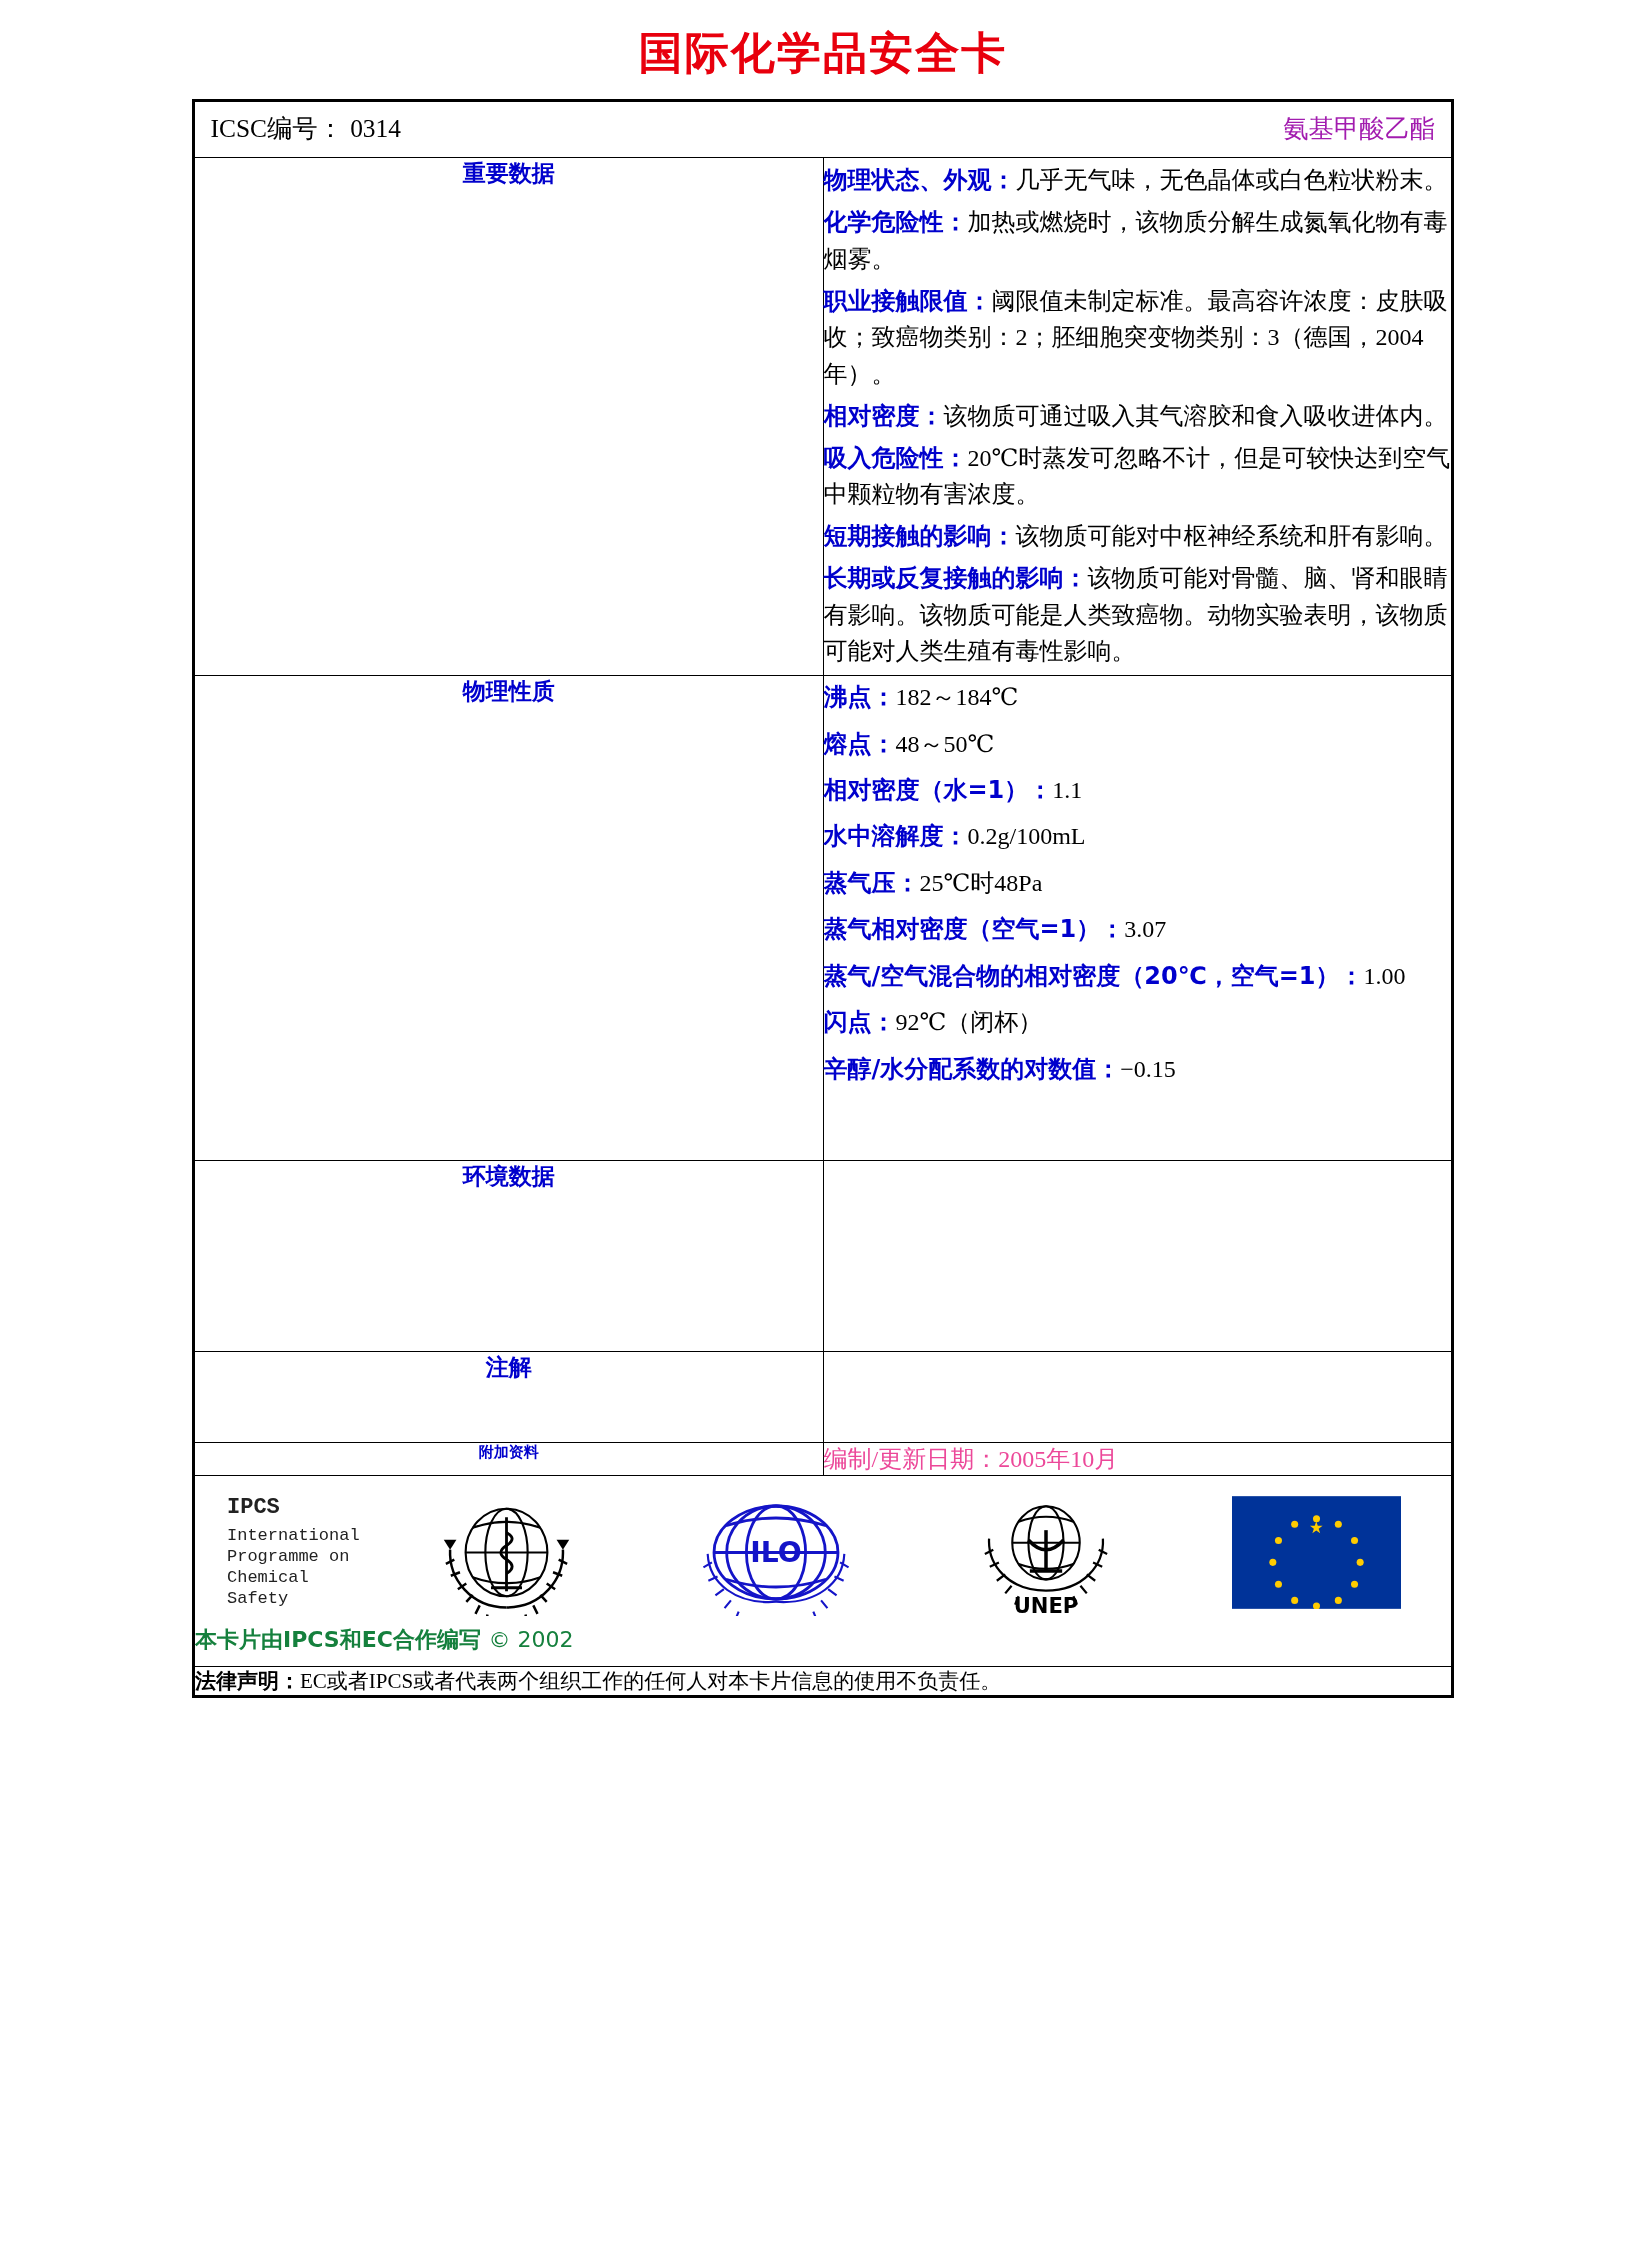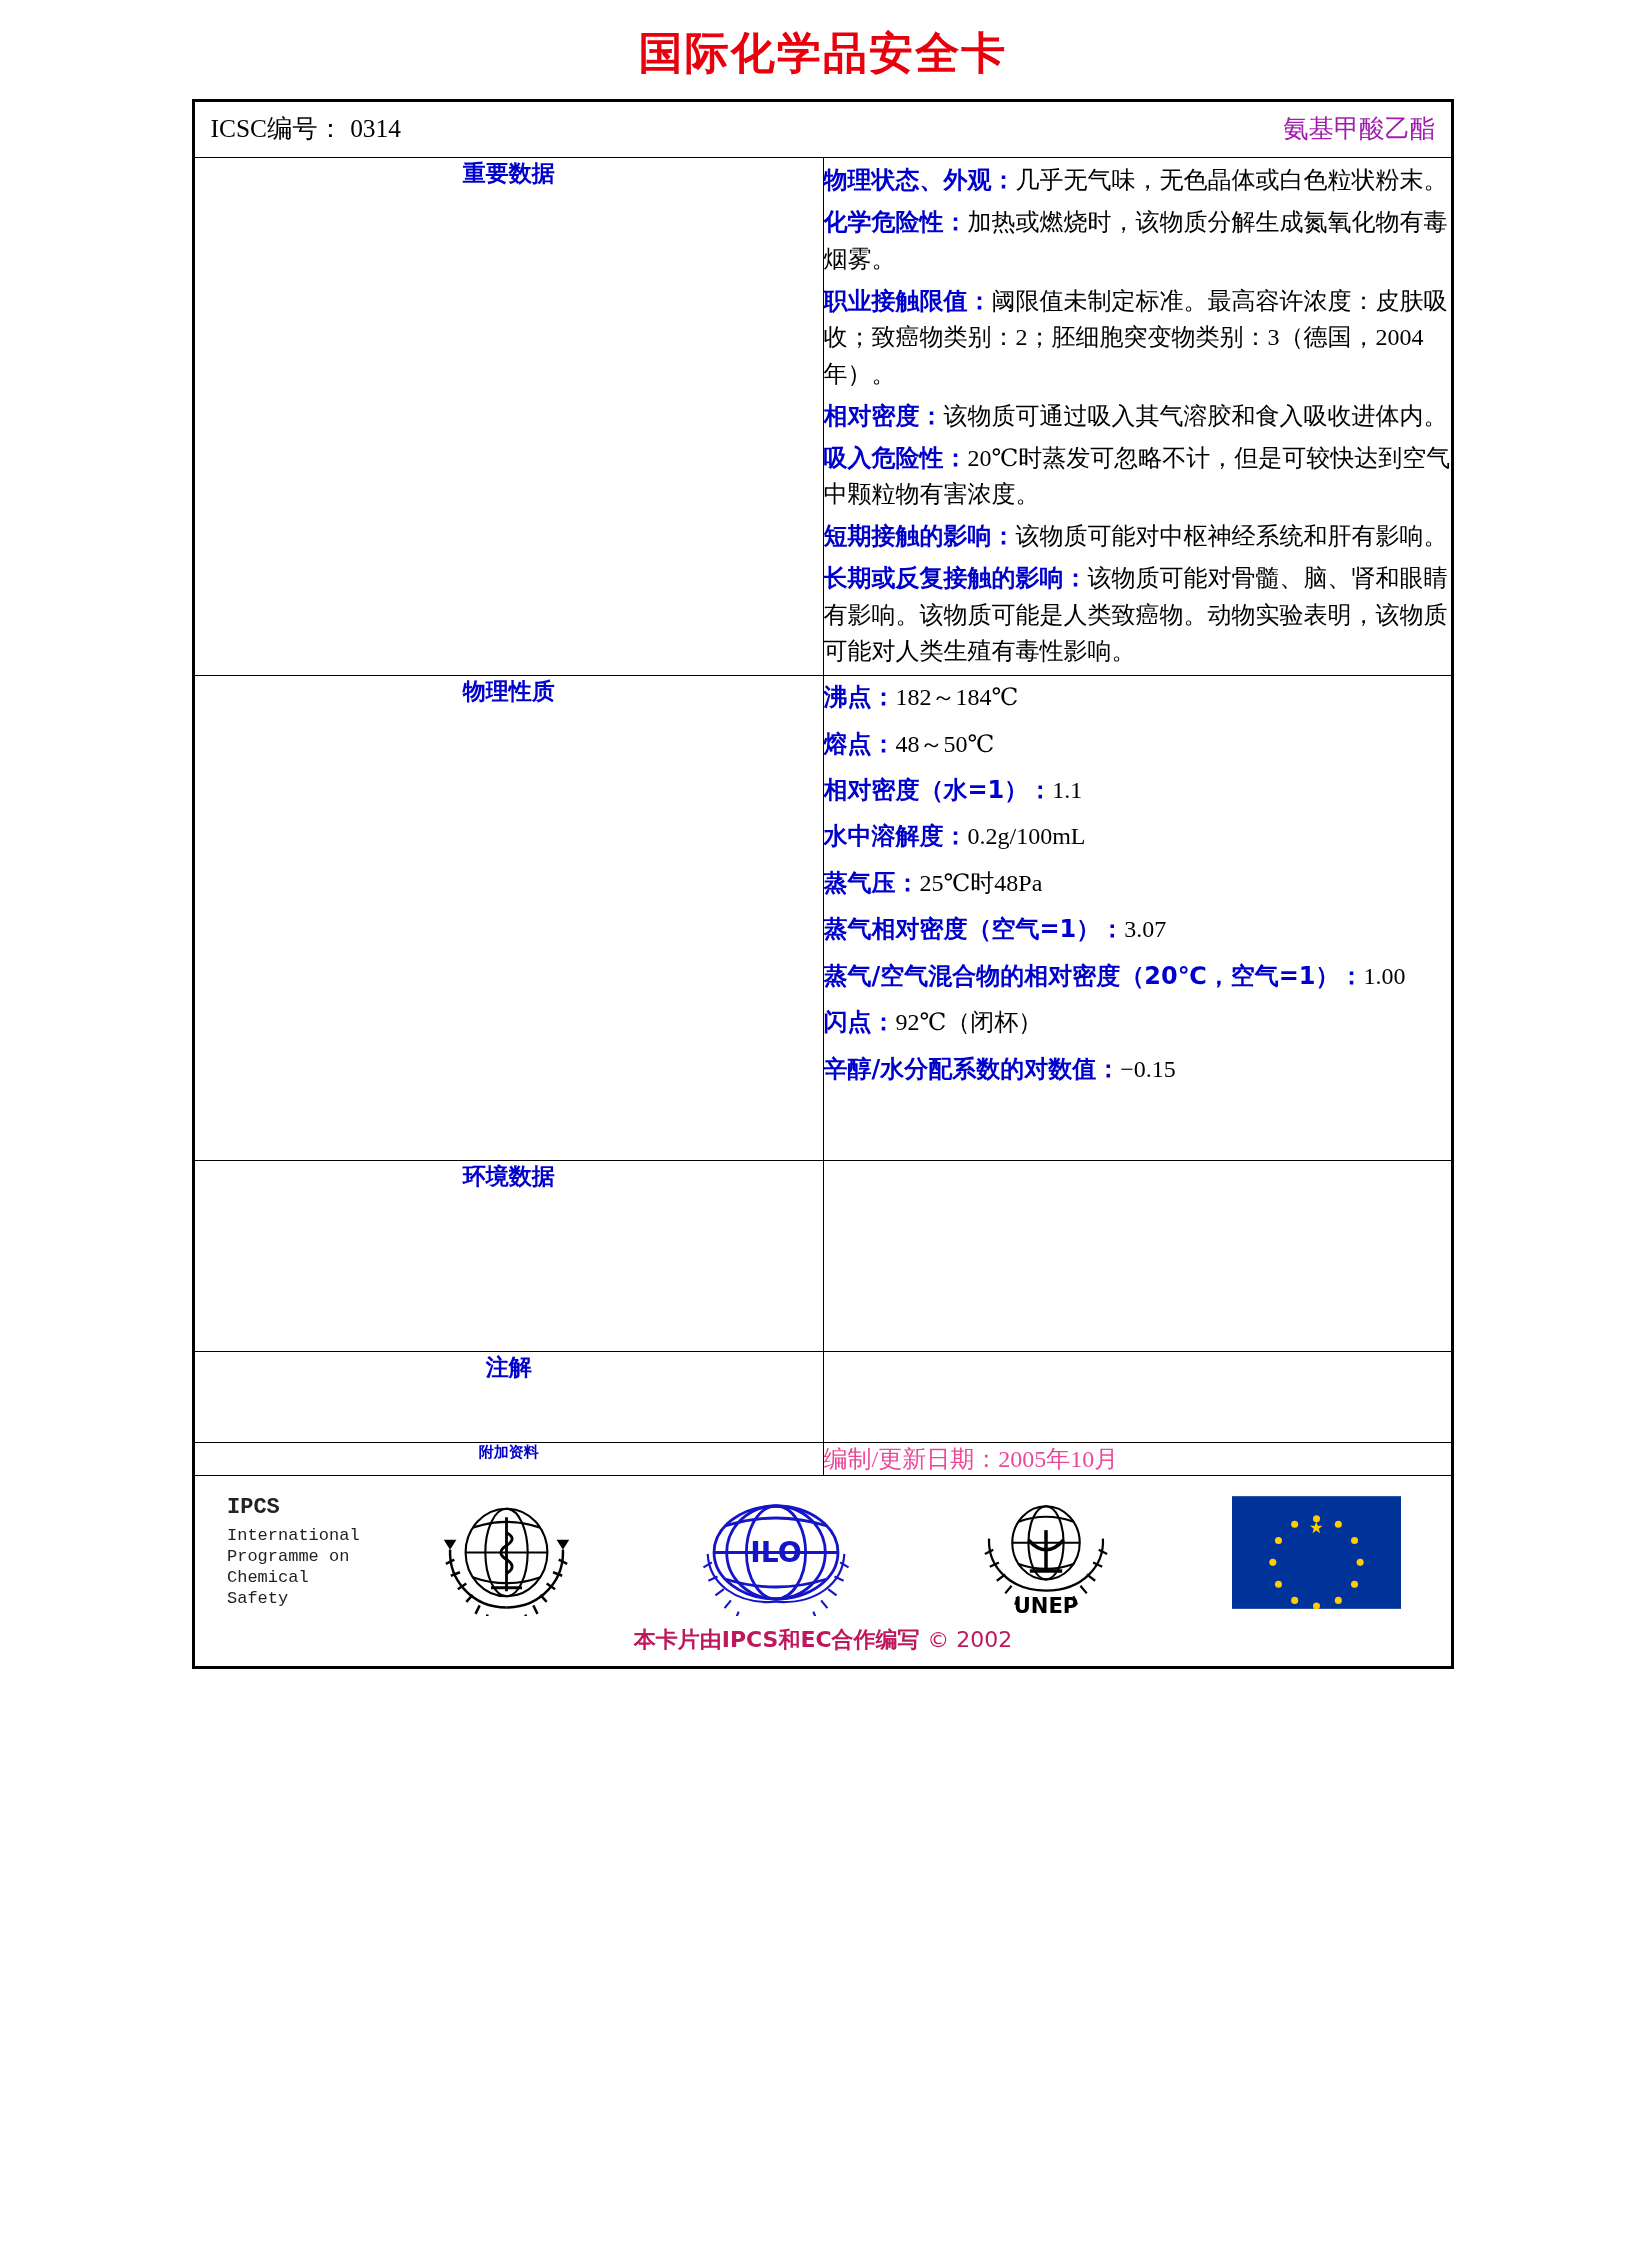--- a/index.html
+++ b/index.html
@@ -127,22 +127,21 @@
     font-size: 17px;
     line-height: 1.25;
   }
   .logo-slot {
     flex: 1;
     display: flex;
     justify-content: center;
     align-items: center;
   }
   .credit {
-    text-align: center;
-    color: #be185d;
+    color: #15803d;
     font-family: "DejaVu Sans", "Liberation Sans", sans-serif;
     font-weight: bold;
     font-size: 22px;
     padding: 2.8px 0 11.3px 0;
   }
   .credit .cc { font-weight: normal; }
   .legal-cell {
     font-size: 21px;
     padding: 10px 12.7px;
     color: #000;
@@ -358,18 +357,23 @@
             </div>
 
           </div>
           <div class="credit">
             <span>本卡片由IPCS和EC合作编写</span>
             <span class="cc">© 2002</span>
           </div>
         </td>
       </tr>
 
+      <tr>
+        <td colspan="2" class="legal-cell">
+          <span class="legal-k">法律声明：</span><span>EC或者IPCS或者代表两个组织工作的任何人对本卡片信息的使用不负责任。</span>
+        </td>
+      </tr>
 
     </tbody>
       </table>
   </div>
 </div>
 
 
 </body></html>

